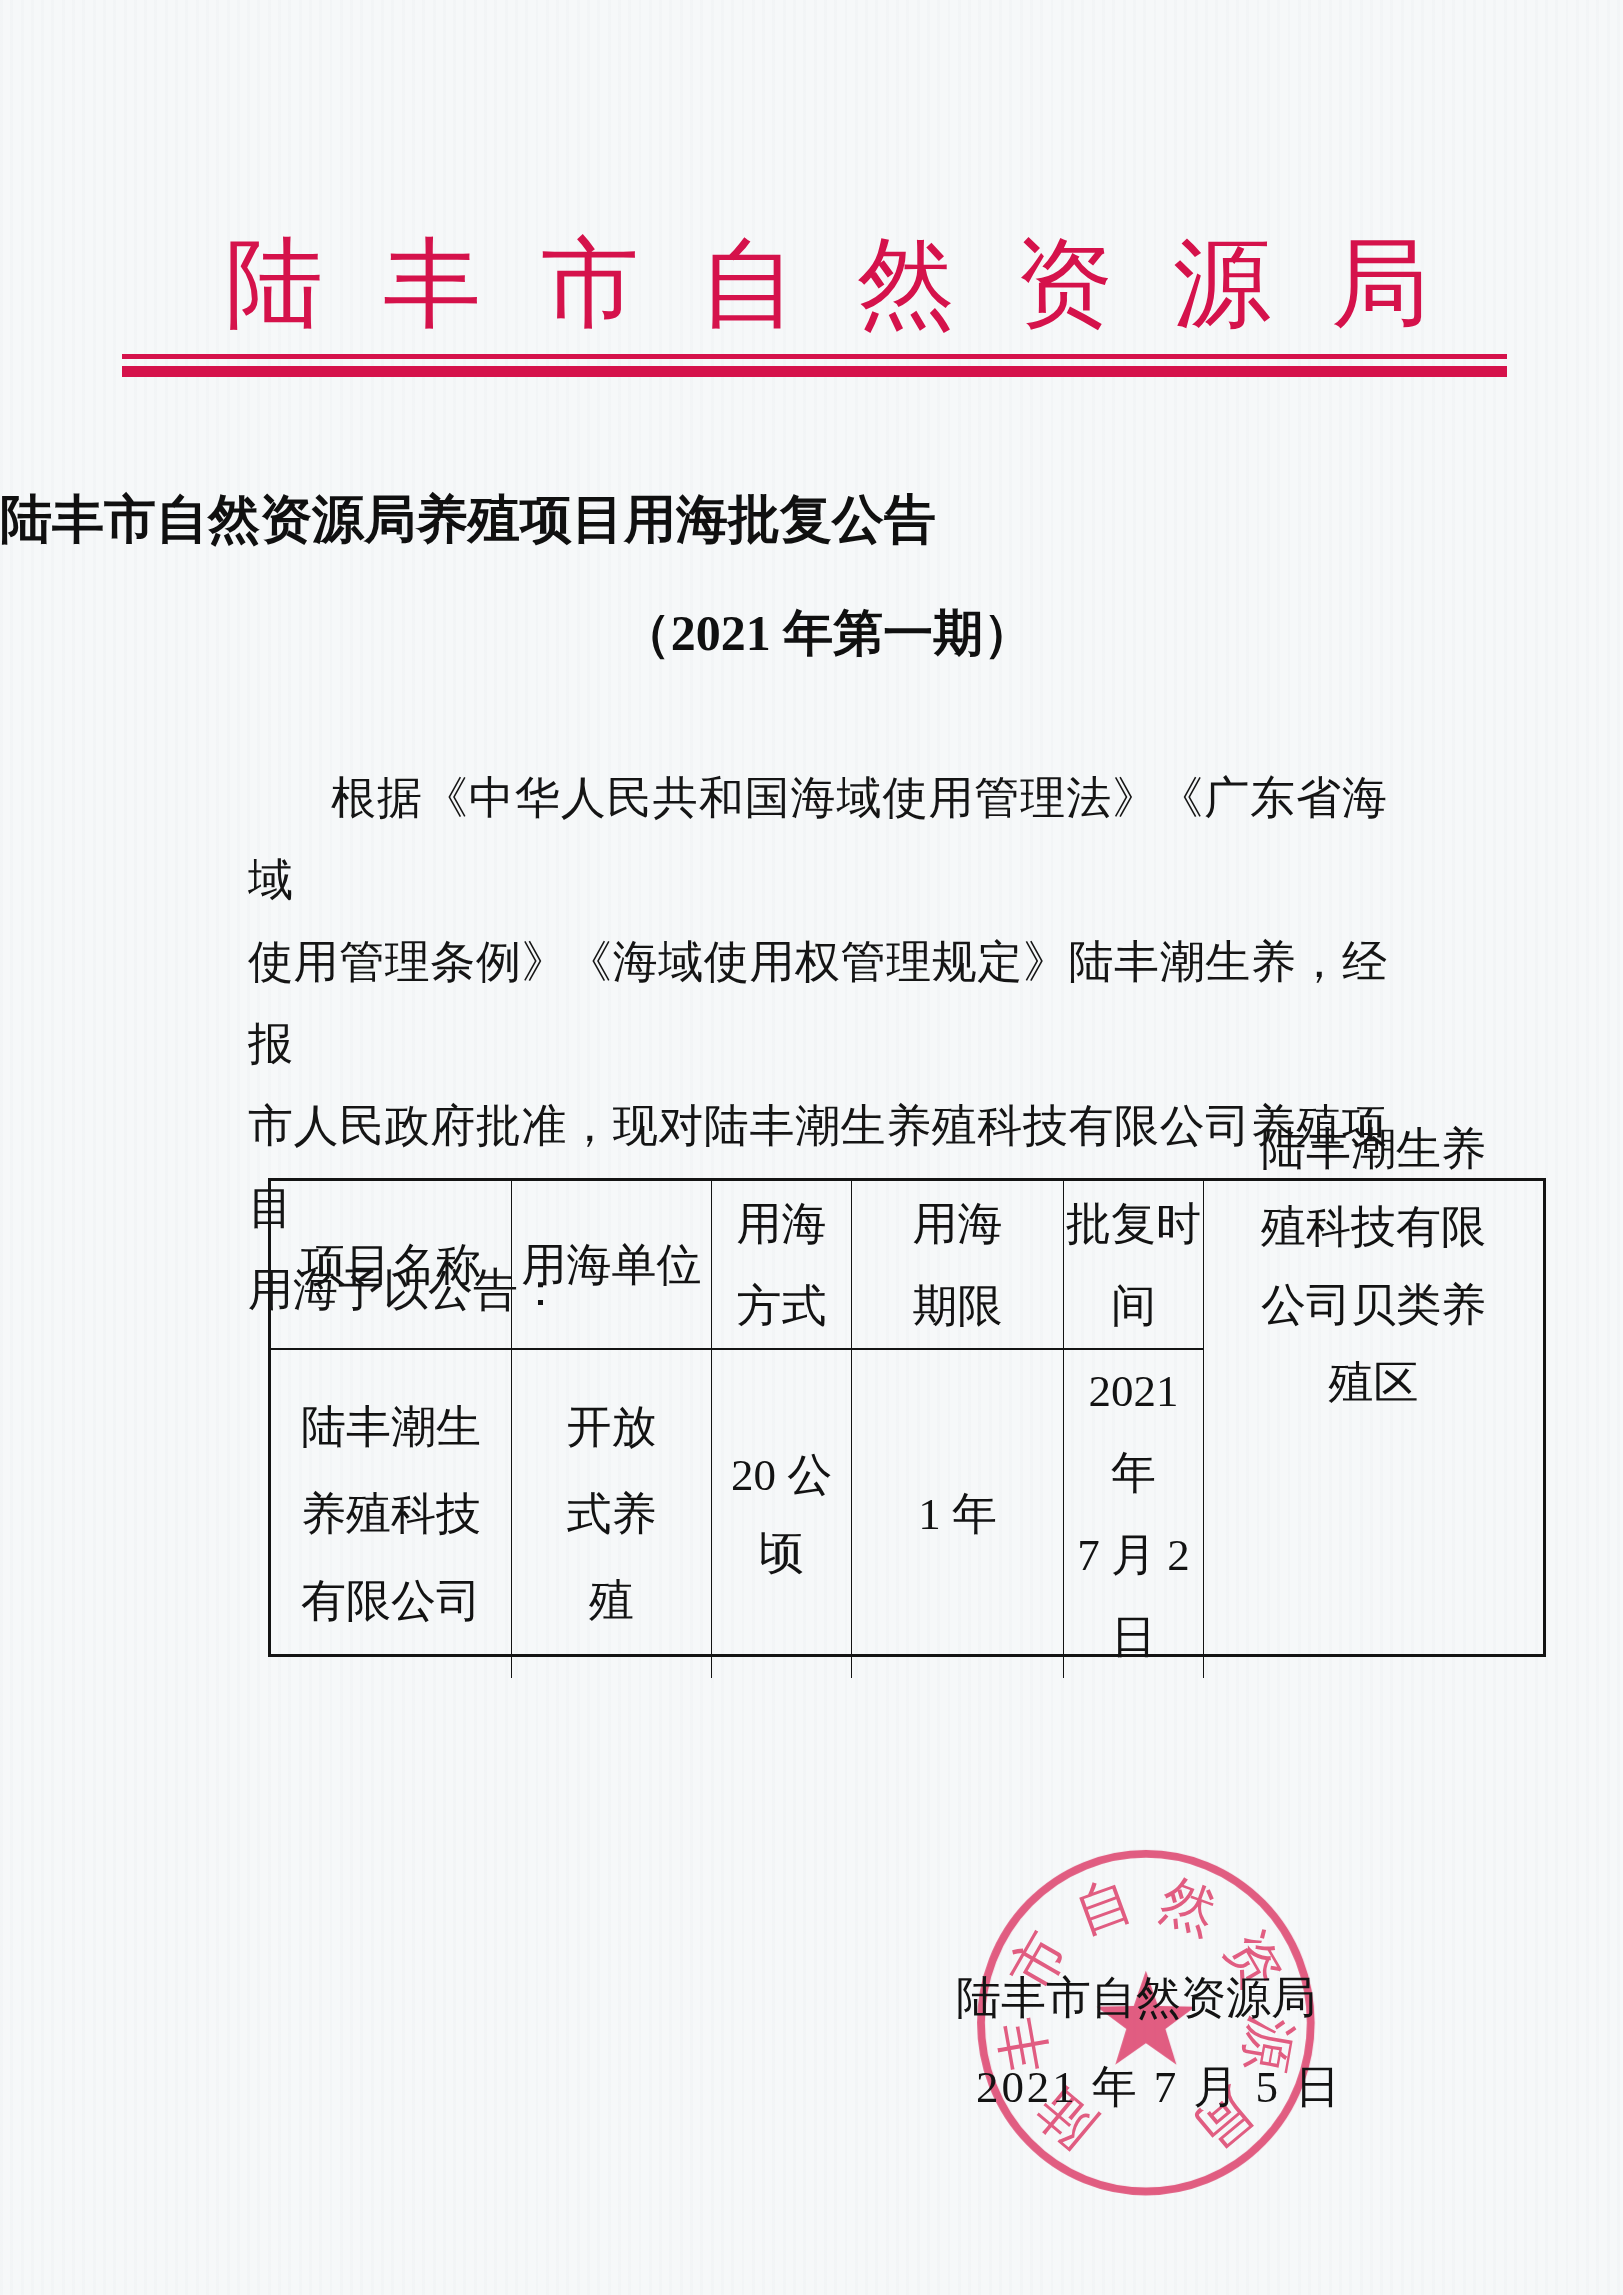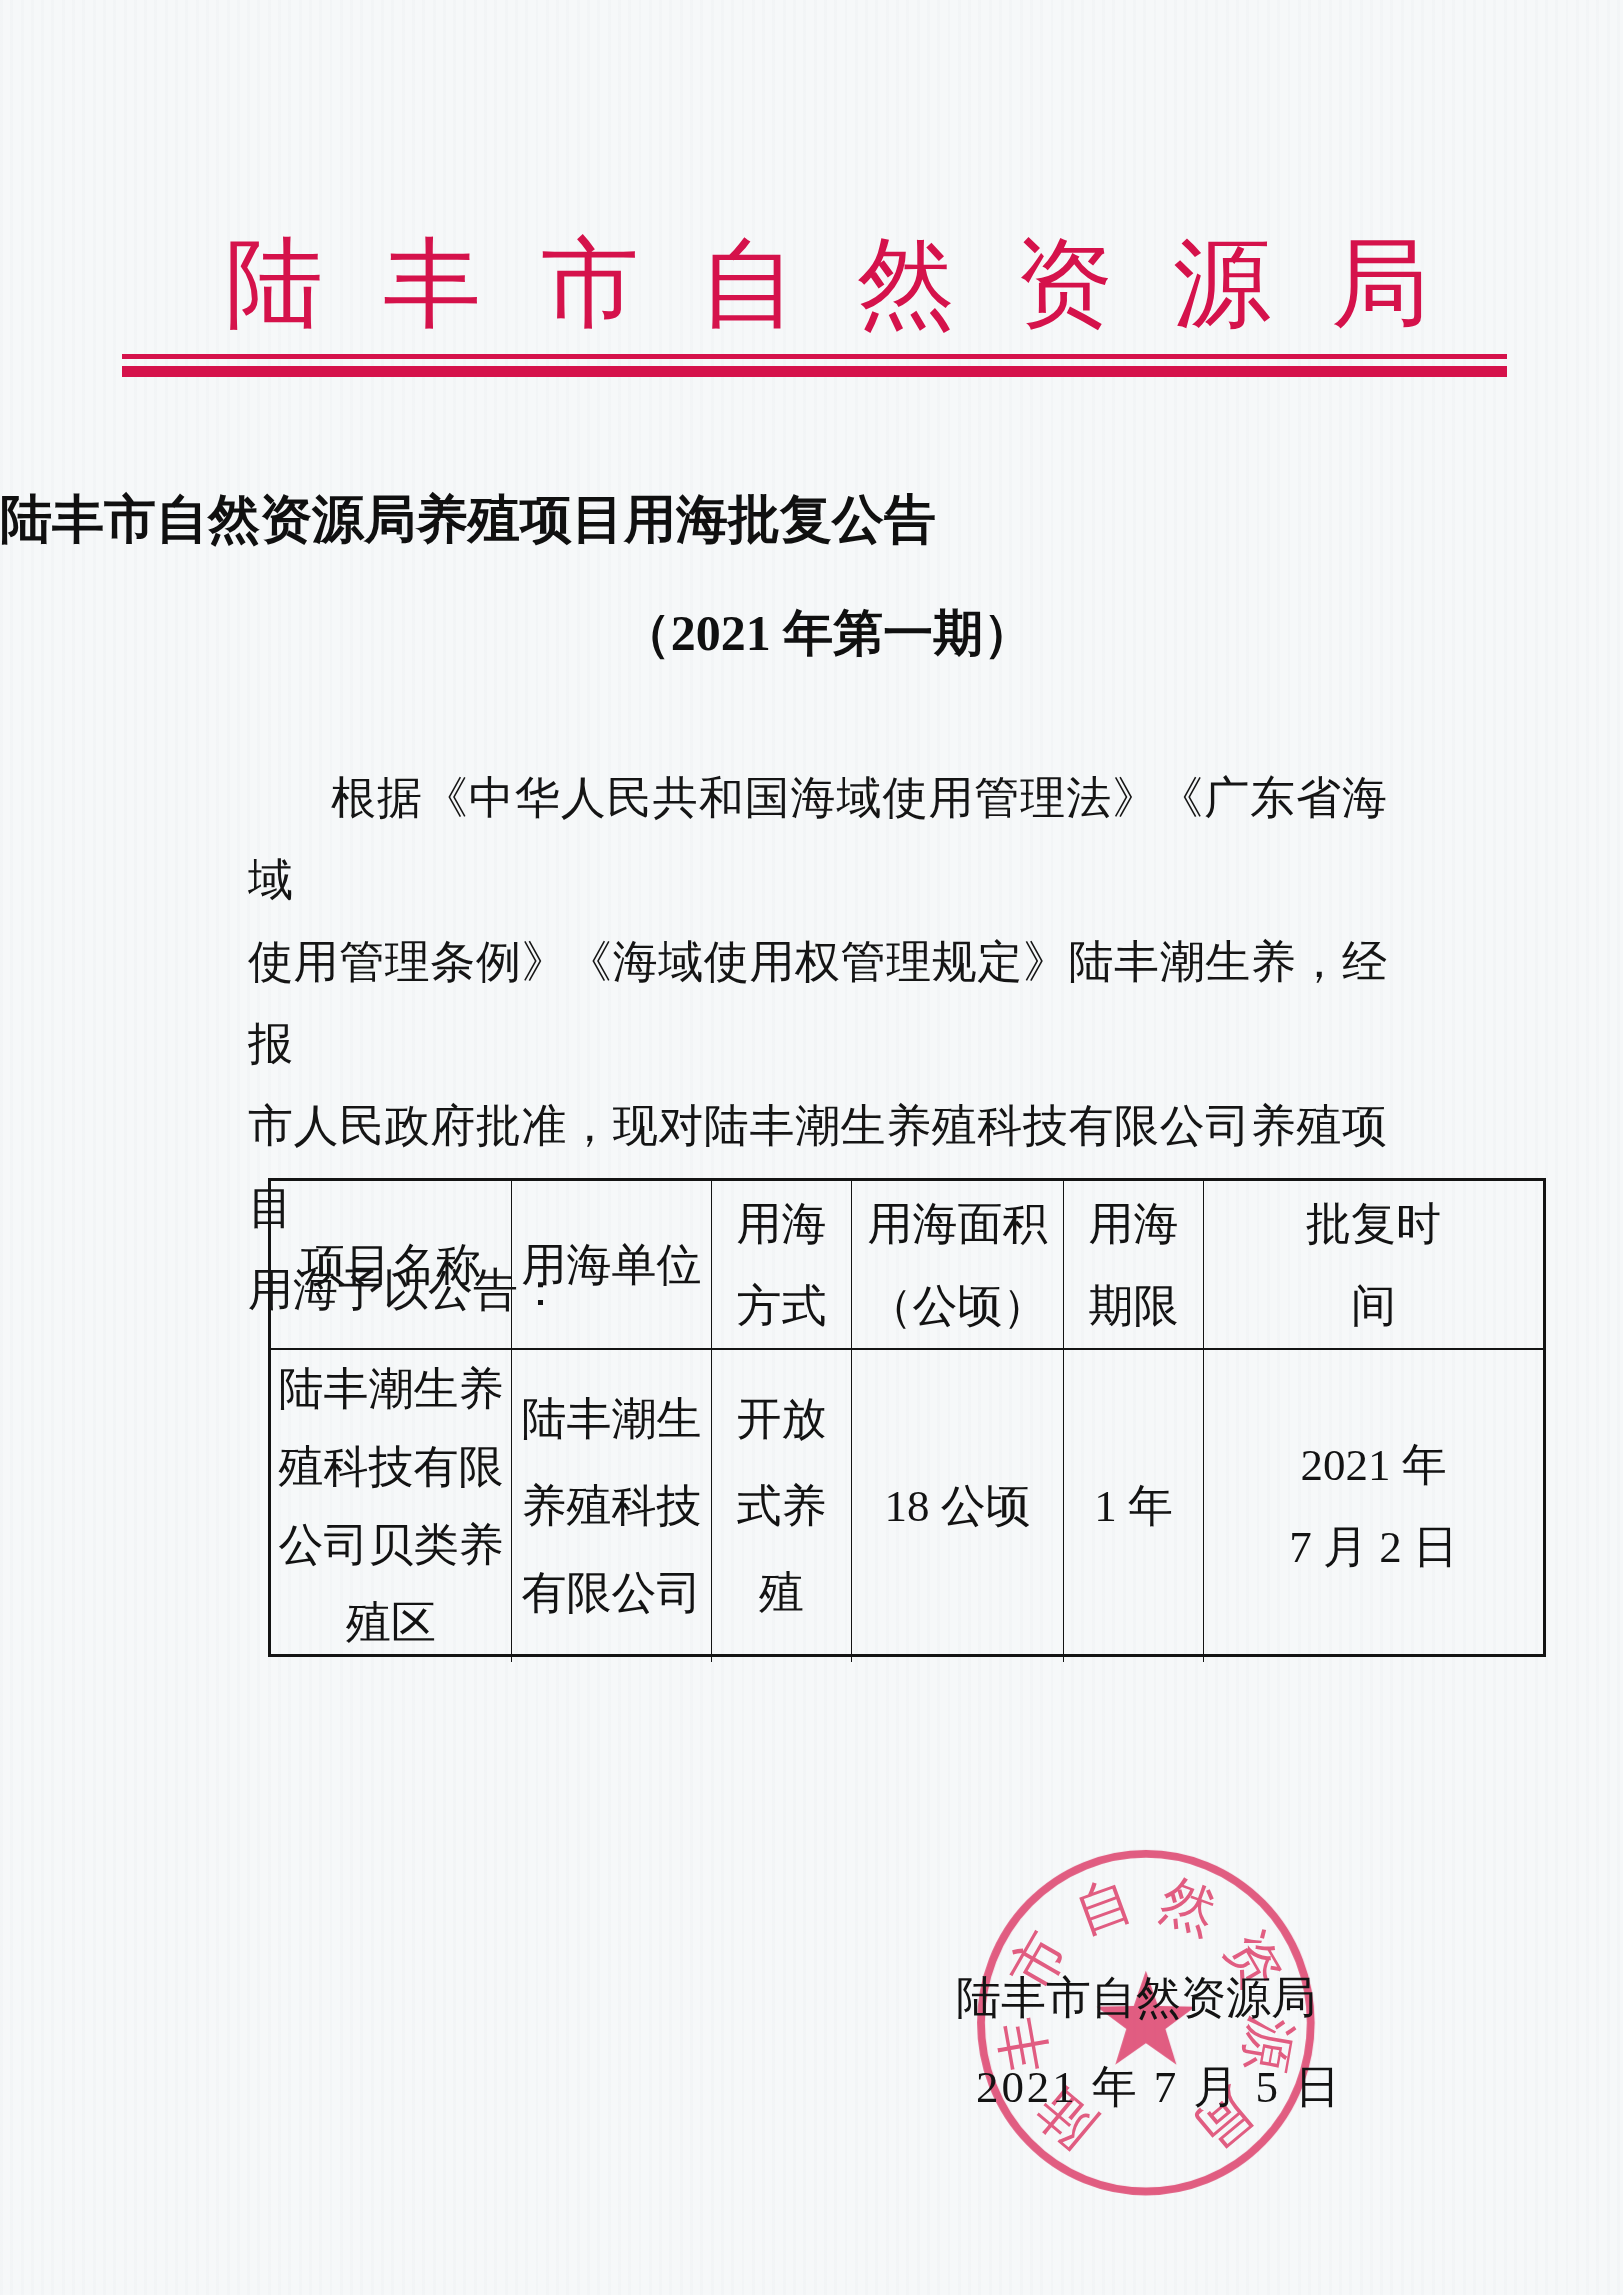--- a/index.html
+++ b/index.html
@@ -110,38 +110,36 @@
     <div class="body-line just">使用管理条例》《海域使用权管理规定》陆丰潮生养，经报</div>
     <div class="body-line just">市人民政府批准，现对陆丰潮生养殖科技有限公司养殖项目</div>
     <div class="body-line">用海予以公告：</div>
   </div>
 
   <div class="abs approval-table">
     <div class="cell hcell">项目名称</div>
     <div class="cell hcell">用海单位</div>
     <div class="cell hcell">用海
 方式</div>
-    <div class="cell hcell">用海面积
-（公顷）</div>
     <div class="cell hcell">用海
 期限</div>
     <div class="cell hcell">批复时
 间</div>
 
     <div class="cell dcell">陆丰潮生养
 殖科技有限
 公司贝类养
 殖区</div>
     <div class="cell dcell lh3">陆丰潮生
 养殖科技
 有限公司</div>
     <div class="cell dcell lh3">开放
 式养
 殖</div>
-    <div class="cell dcell">18 公顷</div>
+    <div class="cell dcell">20 公顷</div>
     <div class="cell dcell">1 年</div>
     <div class="cell dcell lh2">2021 年
 7 月 2 日</div>
   </div>
 
   <svg class="abs seal-svg" viewBox="0 0 3307 4677" xmlns="http://www.w3.org/2000/svg">
     <g opacity="0.82">
       <ellipse cx="2335" cy="4122" rx="336" ry="344" fill="none" stroke="#dc3b67" stroke-width="16"></ellipse>
       <polygon fill="#dc3b67" points="2335,4016 2359.7,4088 2435.8,4089.2 2374.9,4135 2397.3,4207.8 2335,4164 2272.7,4207.8 2295.1,4135 2234.2,4089.2 2310.3,4088"></polygon>
       <g id="seal-arc" font-family="&quot;Liberation Serif&quot;, serif" font-size="112" fill="#dc3b67" text-anchor="middle">

